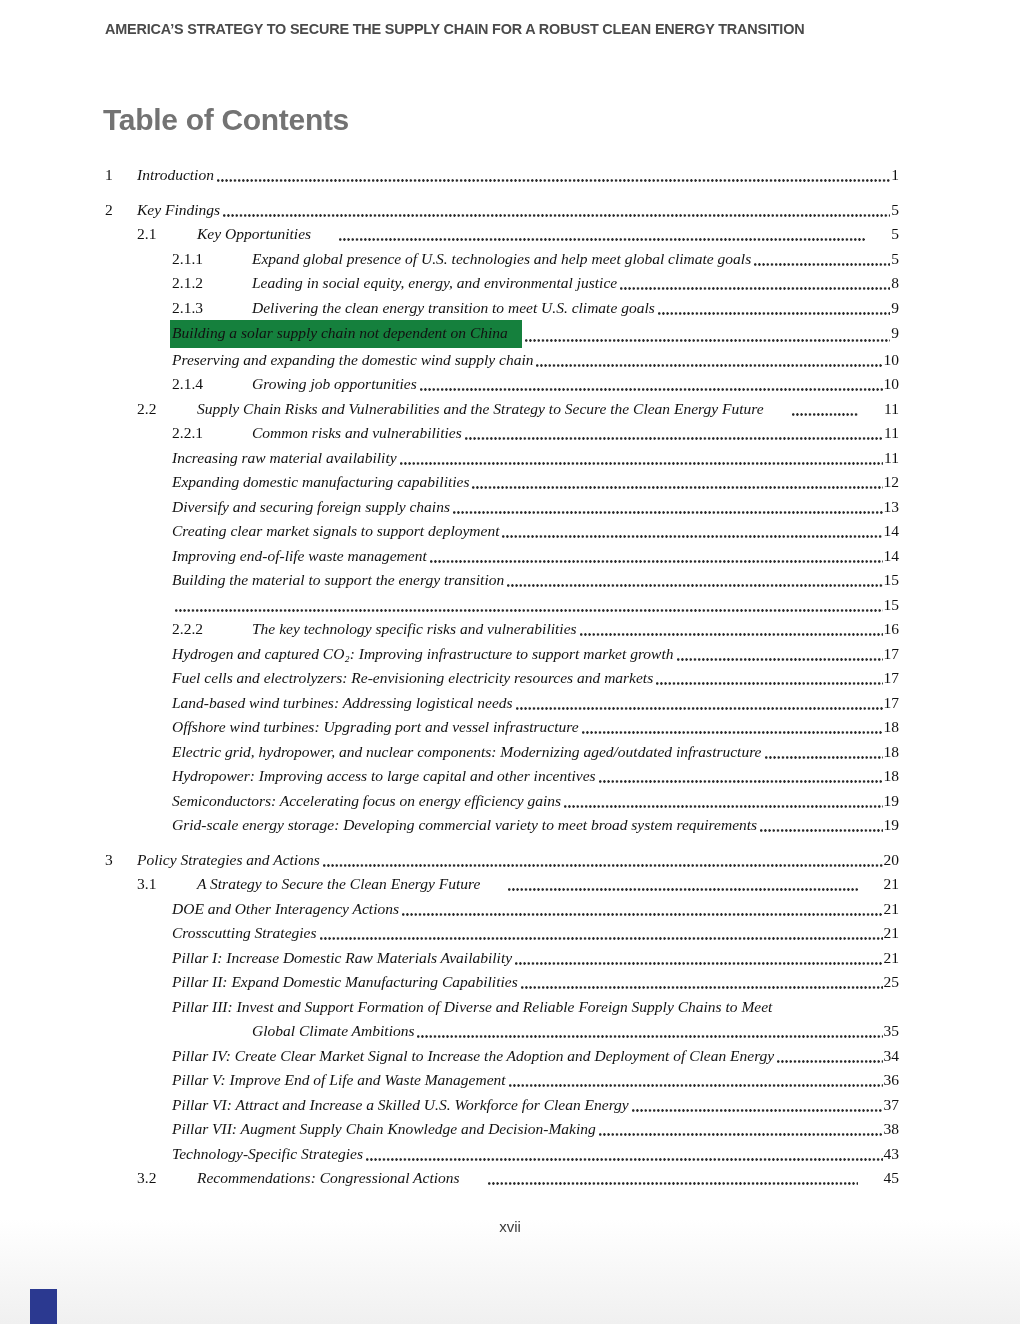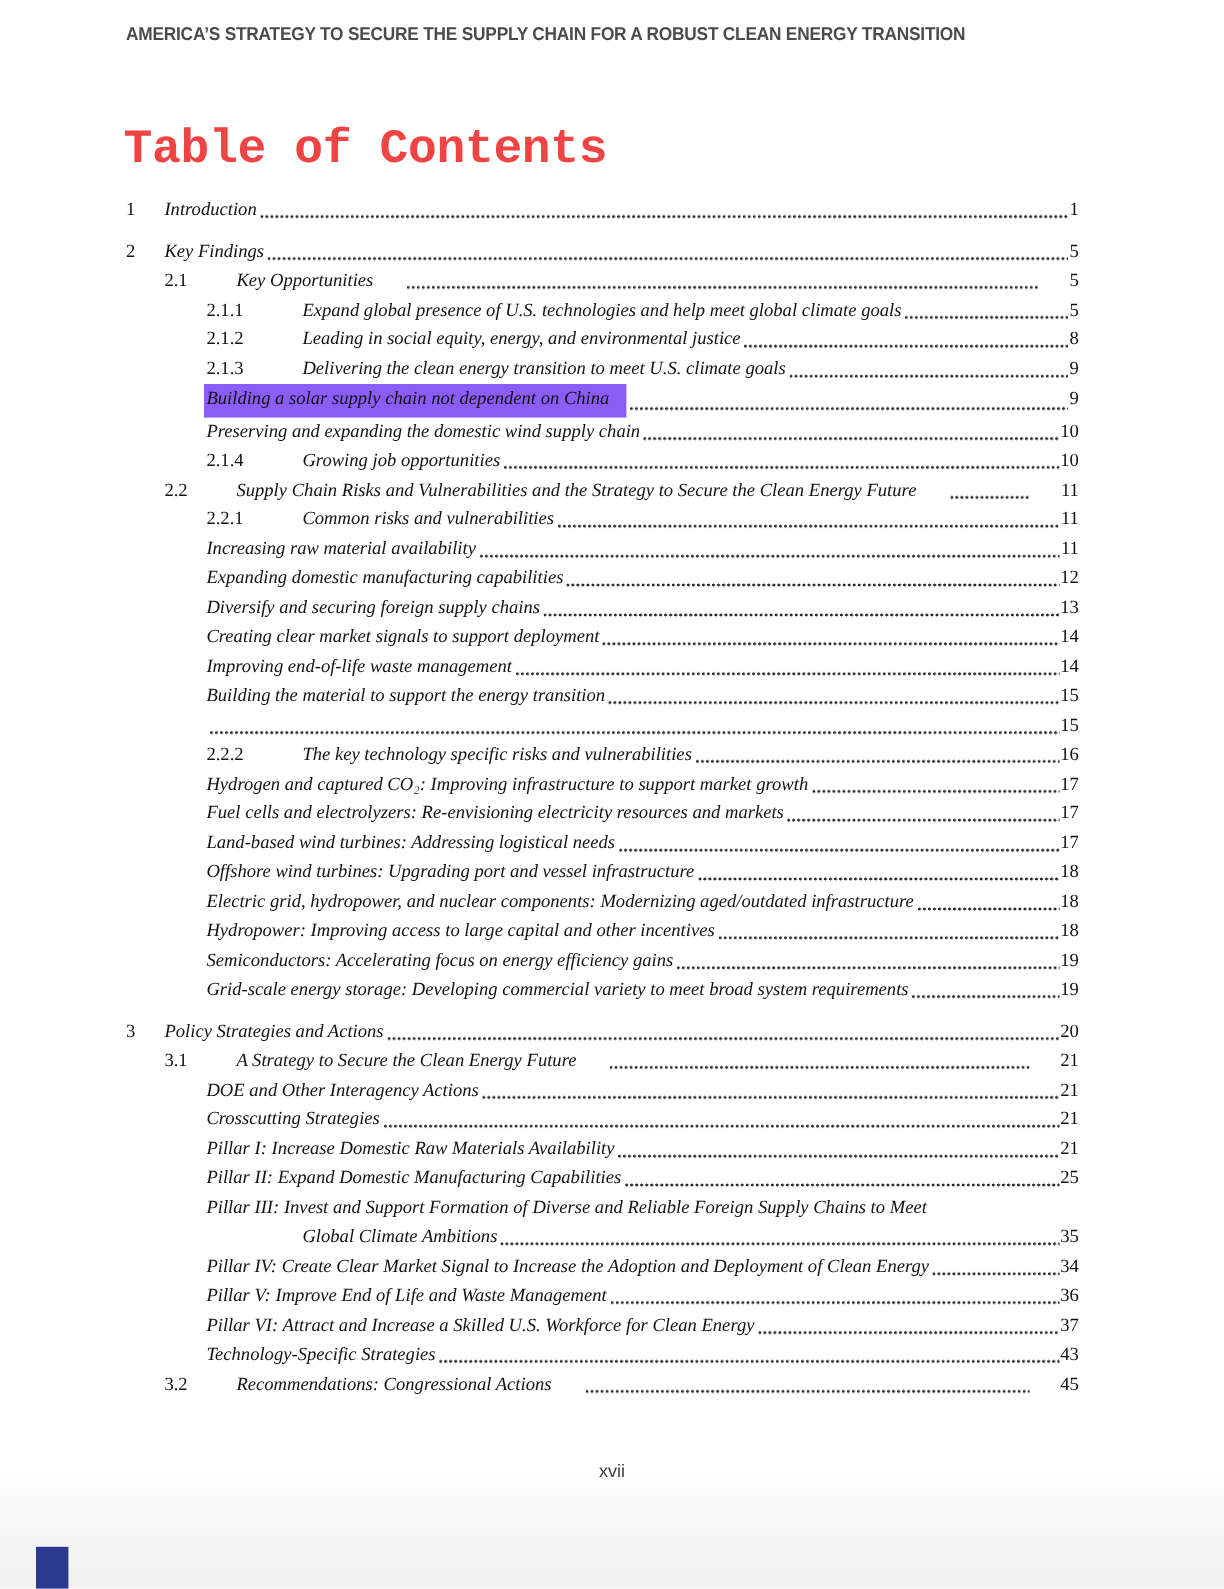--- a/index.html
+++ b/index.html
@@ -13,40 +13,40 @@
   }
   .running-header {
     position:absolute; left:105px; top:20px;
     font-family:"Liberation Sans","DejaVu Sans",sans-serif;
     font-size:15.5px; font-weight:bold; color:#4a4a4a;
     letter-spacing:-0.2px; white-space:nowrap;
     transform:scaleX(0.93); transform-origin:left top;
   }
   .toc-title {
     position:absolute; left:103px; top:103px; margin:0;
-    font-family:Liberation Mono, monospace;
-    font-size:40px; font-weight:bold; color:#ef4444;
+    font-family:Liberation Sans, sans-serif;
+    font-size:30px; font-weight:bold; color:#737373;
     letter-spacing:-0.3px;
   }
   .toc { position:absolute; left:105px; top:153px; width:794px; }
   .row {
     display:flex; align-items:baseline;
     line-height:24.5px; font-size:15.5px; white-space:nowrap;
   }
   .row.chapter-space { margin-top:10px; }
   .num { flex:0 0 auto; }
   .row.chapter    .num { width:32px; }
   .row.section         { padding-left:32px;gap:25px; }
   .row.section    .num { width:35px; }
   .row.subsection      { padding-left:67px; }
   .row.subsection .num { width:80px; }
   .row.plain           { padding-left:67px; }
   .row.continuation    { padding-left:147px;text-align:center; }
   .title { flex:0 1 auto;font-style:italic; }
-  .title.hl { background:#8b5cf6; padding:1px 14px 2px 2px; margin-left:-2px; }
+  .title.hl { background:#15803d; padding:1px 14px 2px 2px; margin-left:-2px; }
   .dots {
     flex:1 1 6px; min-width:6px; align-self:flex-end;
     height:5px; margin:0 1px 4.5px 3px;
     background-image:radial-gradient(circle at 1.2px 2.5px, #2b2b2b 1.05px, transparent 1.45px);
     background-size:4.2px 5px; background-repeat:repeat-x;
     background-position:left bottom;
   }
   .pg { flex:0 0 auto; }
   .footer-page-number {
     position:absolute; top:1218px; left:0; width:100%;
@@ -264,20 +264,25 @@
         <span class="title">Pillar V: Improve End of Life and Waste Management</span>
         <span class="dots"></span>
         <span class="pg">36</span>
       </div>
       <div class="row plain">
         <span class="title">Pillar VI: Attract and Increase a Skilled U.S. Workforce for Clean Energy</span>
         <span class="dots"></span>
         <span class="pg">37</span>
       </div>
       <div class="row plain">
+        <span class="title">Pillar VII: Augment Supply Chain Knowledge and Decision-Making</span>
+        <span class="dots"></span>
+        <span class="pg">38</span>
+      </div>
+      <div class="row plain">
         <span class="title">Technology-Specific Strategies</span>
         <span class="dots"></span>
         <span class="pg">43</span>
       </div>
       <div class="row section">
         <span class="num">3.2</span>
         <span class="title">Recommendations: Congressional Actions</span>
         <span class="dots"></span>
         <span class="pg">45</span>
       </div>

